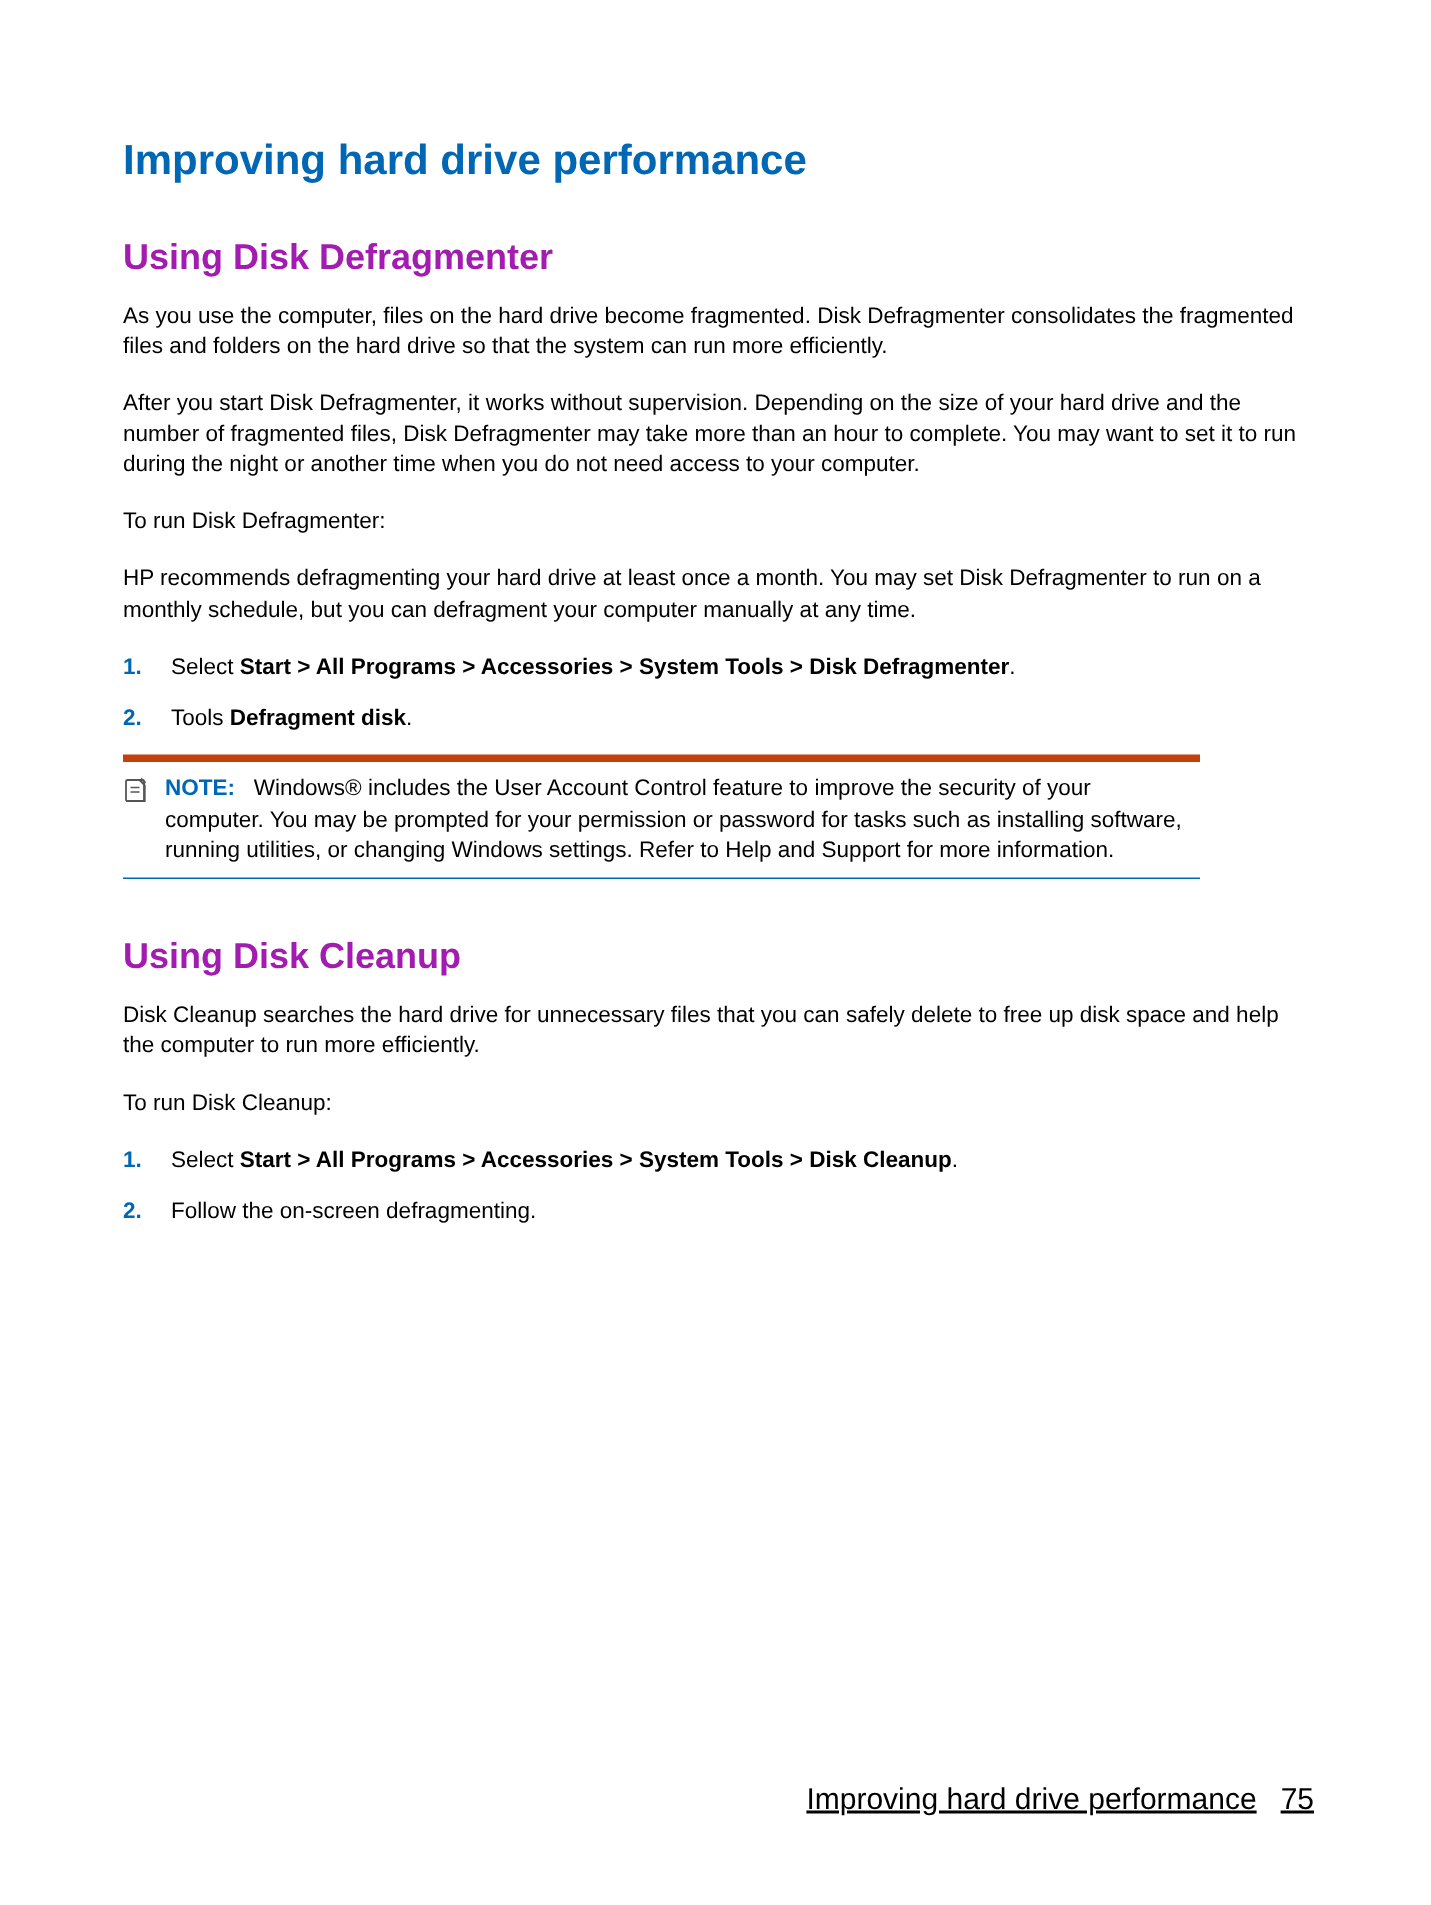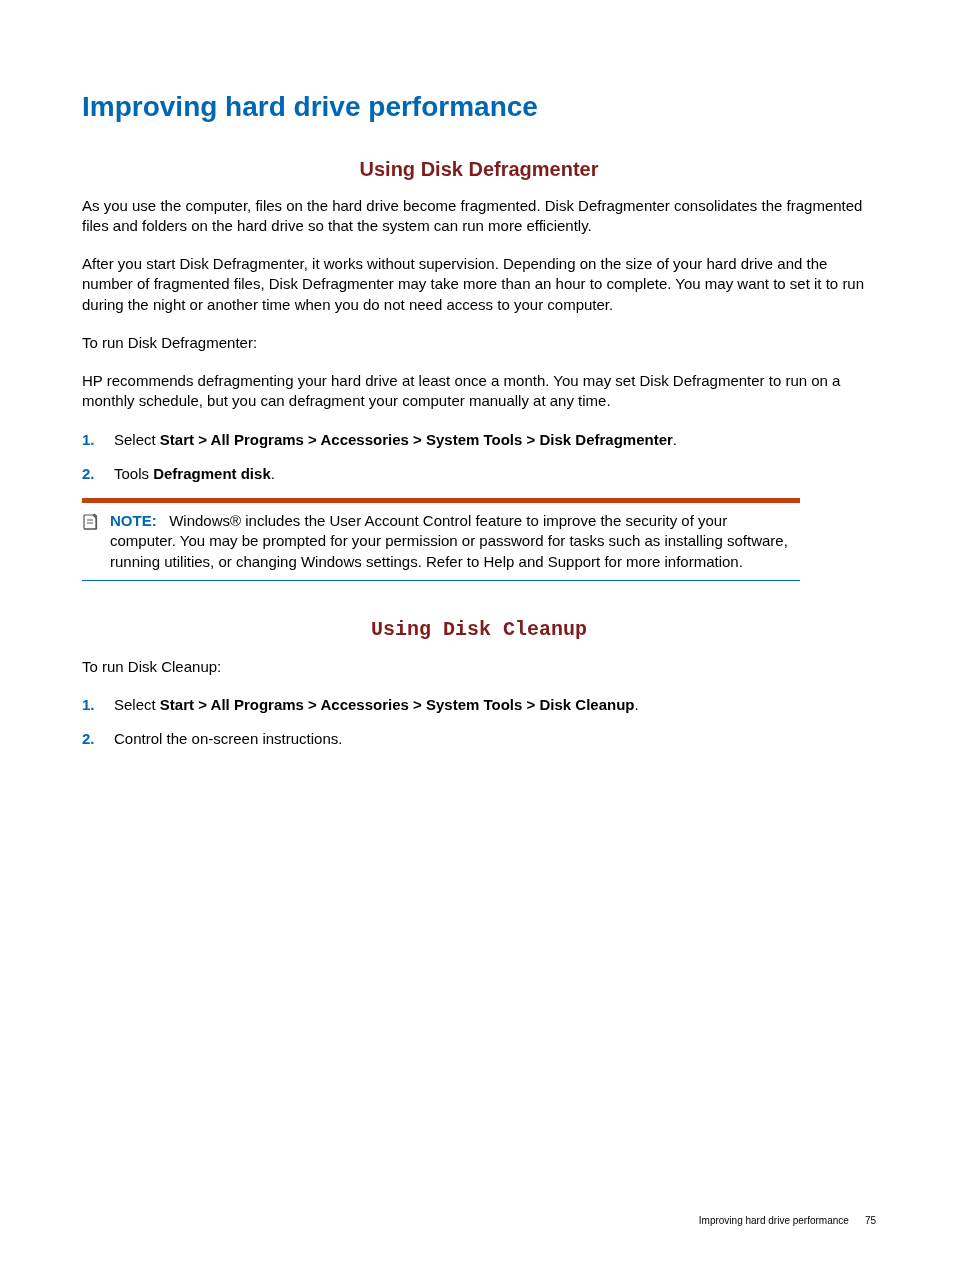--- a/index.html
+++ b/index.html
@@ -16,28 +16,27 @@
     padding: 90px 78px 0 82px;
   }
   .h1 {
     color: #0067b5;
     font-size: 28px;
     font-weight: bold;
     margin: 0 0 32px 0;
     line-height: 1.2;
   }
   .h2 {
-    color: #7f1d1d;
-    font-size: 20px;
+    color: #a21caf;
+    font-size: 24px;
     font-weight: bold;
     margin: 0 0 14px 0;
     line-height: 1.3;
-    text-align: center;
   }
-  .h2.later { margin-top: 36px; font-family: Liberation Mono, monospace; }
+  .h2.later { margin-top: 36px; }
   .body-block {
   }
   .para {
     font-size: 15px;
     line-height: 1.35;
     margin: 0 0 18px 0;
   }
   .ol { margin: 0; padding: 0; }
   .li {
     display: flex;
@@ -69,23 +68,24 @@
     padding-top: 2px;
     color: #444;
   }
   .note-content { flex: 1; }
   .note-label {
     color: #0067b5;
     font-weight: bold;
   }
   .footer {
     position: absolute;
-    bottom: 44px;
+    bottom: 58px;
     right: 78px;
-    font-size: 10px;
+    font-size: 20px;
+    text-decoration: underline;
   }
   .footer .pg { margin-left: 16px; }
 </style>
 </head>
 <body>
 
 <div class="page">
   <div class="h1">Improving hard drive performance</div>
 
   <div class="h2">Using Disk Defragmenter</div>
@@ -122,32 +122,33 @@
       </div>
       <div class="note-content">
         <span class="note-label">NOTE:</span>&nbsp;&nbsp;&nbsp;<span>Windows® includes the User Account Control feature to improve the security of your computer. You may be prompted for your permission or password for tasks such as installing software, running utilities, or changing Windows settings. Refer to Help and Support for more information.</span>
       </div>
     </div>
 
   </div>
 
   <div class="h2 later">Using Disk Cleanup</div>
   <div class="body-block">
+    <p class="para">Disk Cleanup searches the hard drive for unnecessary files that you can safely delete to free up disk space and help the computer to run more efficiently.</p>
     <p class="para">To run Disk Cleanup:</p>
 
     <div class="ol">
       <div class="li">
         <div class="num">1.</div>
         <div class="txt">
           <span>Select </span><span class="b">Start &gt; All Programs &gt; Accessories &gt; System Tools &gt; Disk Cleanup</span><span>.</span>
         </div>
       </div>
       <div class="li">
         <div class="num">2.</div>
-        <div class="txt">Control the on-screen instructions.</div>
+        <div class="txt">Follow the on-screen defragmenting.</div>
       </div>
     </div>
   </div>
 </div>
 
 <div class="footer">
   <span>Improving hard drive performance</span><span class="pg">75</span>
 </div>
 
 </body></html>

